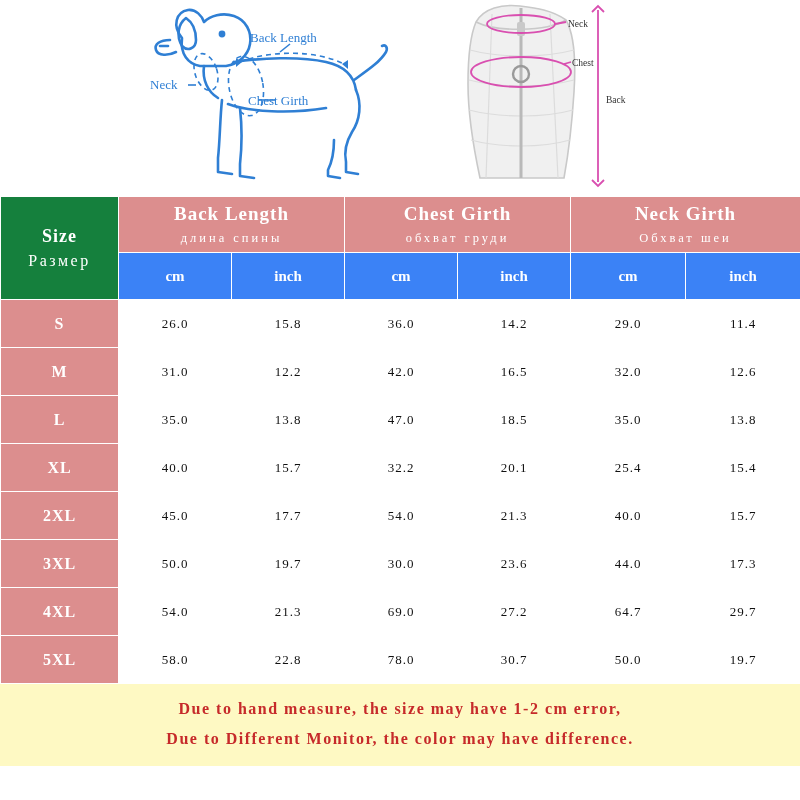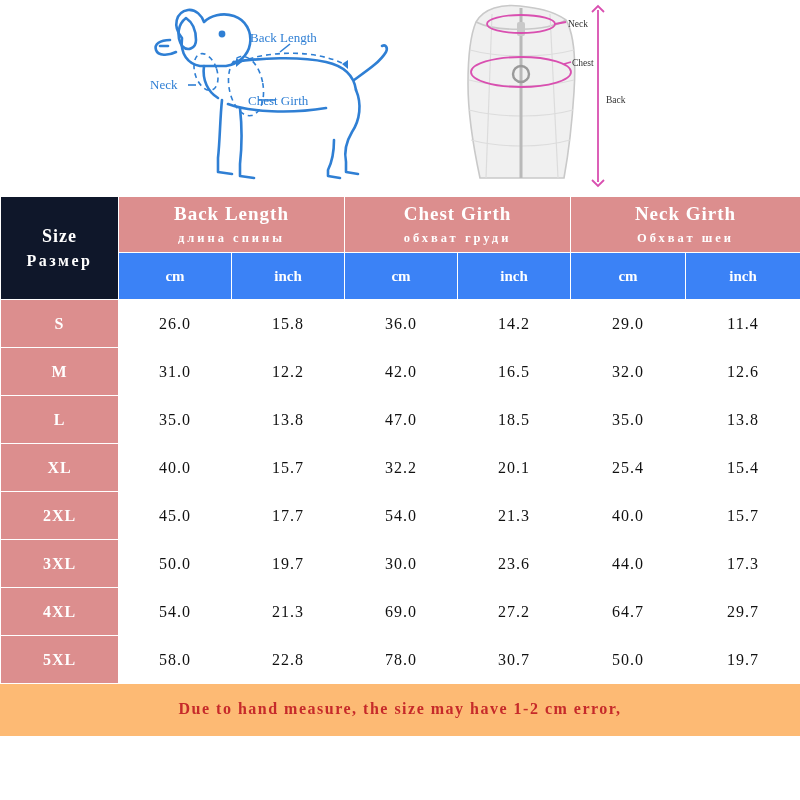--- a/index.html
+++ b/index.html
@@ -63,26 +63,26 @@
     background: #dc8e8e;
     color: #ffffff;
     font-size: 19px;
     font-weight: bold;
     letter-spacing: 1px;
     padding: 6px 2px;
   }
   .hdr-sub {
     display: block;
     font-size: 12.5px;
-    font-weight: bold;
+    font-weight: normal;
     letter-spacing: 3px;
     margin-top: 6px;
   }
   .size-col-hdr {
-    background: #0f172a;
+    background: #15803d;
     color: #ffffff;
     font-size: 18px;
     font-weight: bold;
     letter-spacing: 1px;
   }
   .size-col-hdr .hdr-sub {
     font-size: 16px;
     letter-spacing: 2.5px;
     margin-top: 5px;
   }
@@ -97,26 +97,26 @@
     background: #dc8e8e;
     color: #ffffff;
     font-size: 16px;
     font-weight: bold;
     height: 45px;
     letter-spacing: 1px;
   }
   .val-cell {
     background: #ffffff;
     color: #111111;
-    font-size: 16px;
+    font-size: 13px;
     height: 45px;
     letter-spacing: 1px;
   }
   .note {
-    background: #fdba74;
+    background: #fef9c3;
     width: 800px;
     box-sizing: border-box;
     padding: 10px 0 12px 0;
     text-align: center;
   }
   .note-line {
     color: #c62a2a;
     font-size: 16px;
     font-weight: bold;
     letter-spacing: 1.5px;
@@ -339,16 +339,17 @@
           <td class="val-cell">78.0</td>
           <td class="val-cell">30.7</td>
           <td class="val-cell">50.0</td>
           <td class="val-cell">19.7</td>
         </tr>
       </tbody>
     </table>
 
     <div class="note">
       <div class="note-line">Due to hand measure, the size may have 1-2 cm error,</div>
+      <div class="note-line">Due to Different Monitor, the color may have difference.</div>
     </div>
   </div>
 
 </div>
 
 </body></html>

